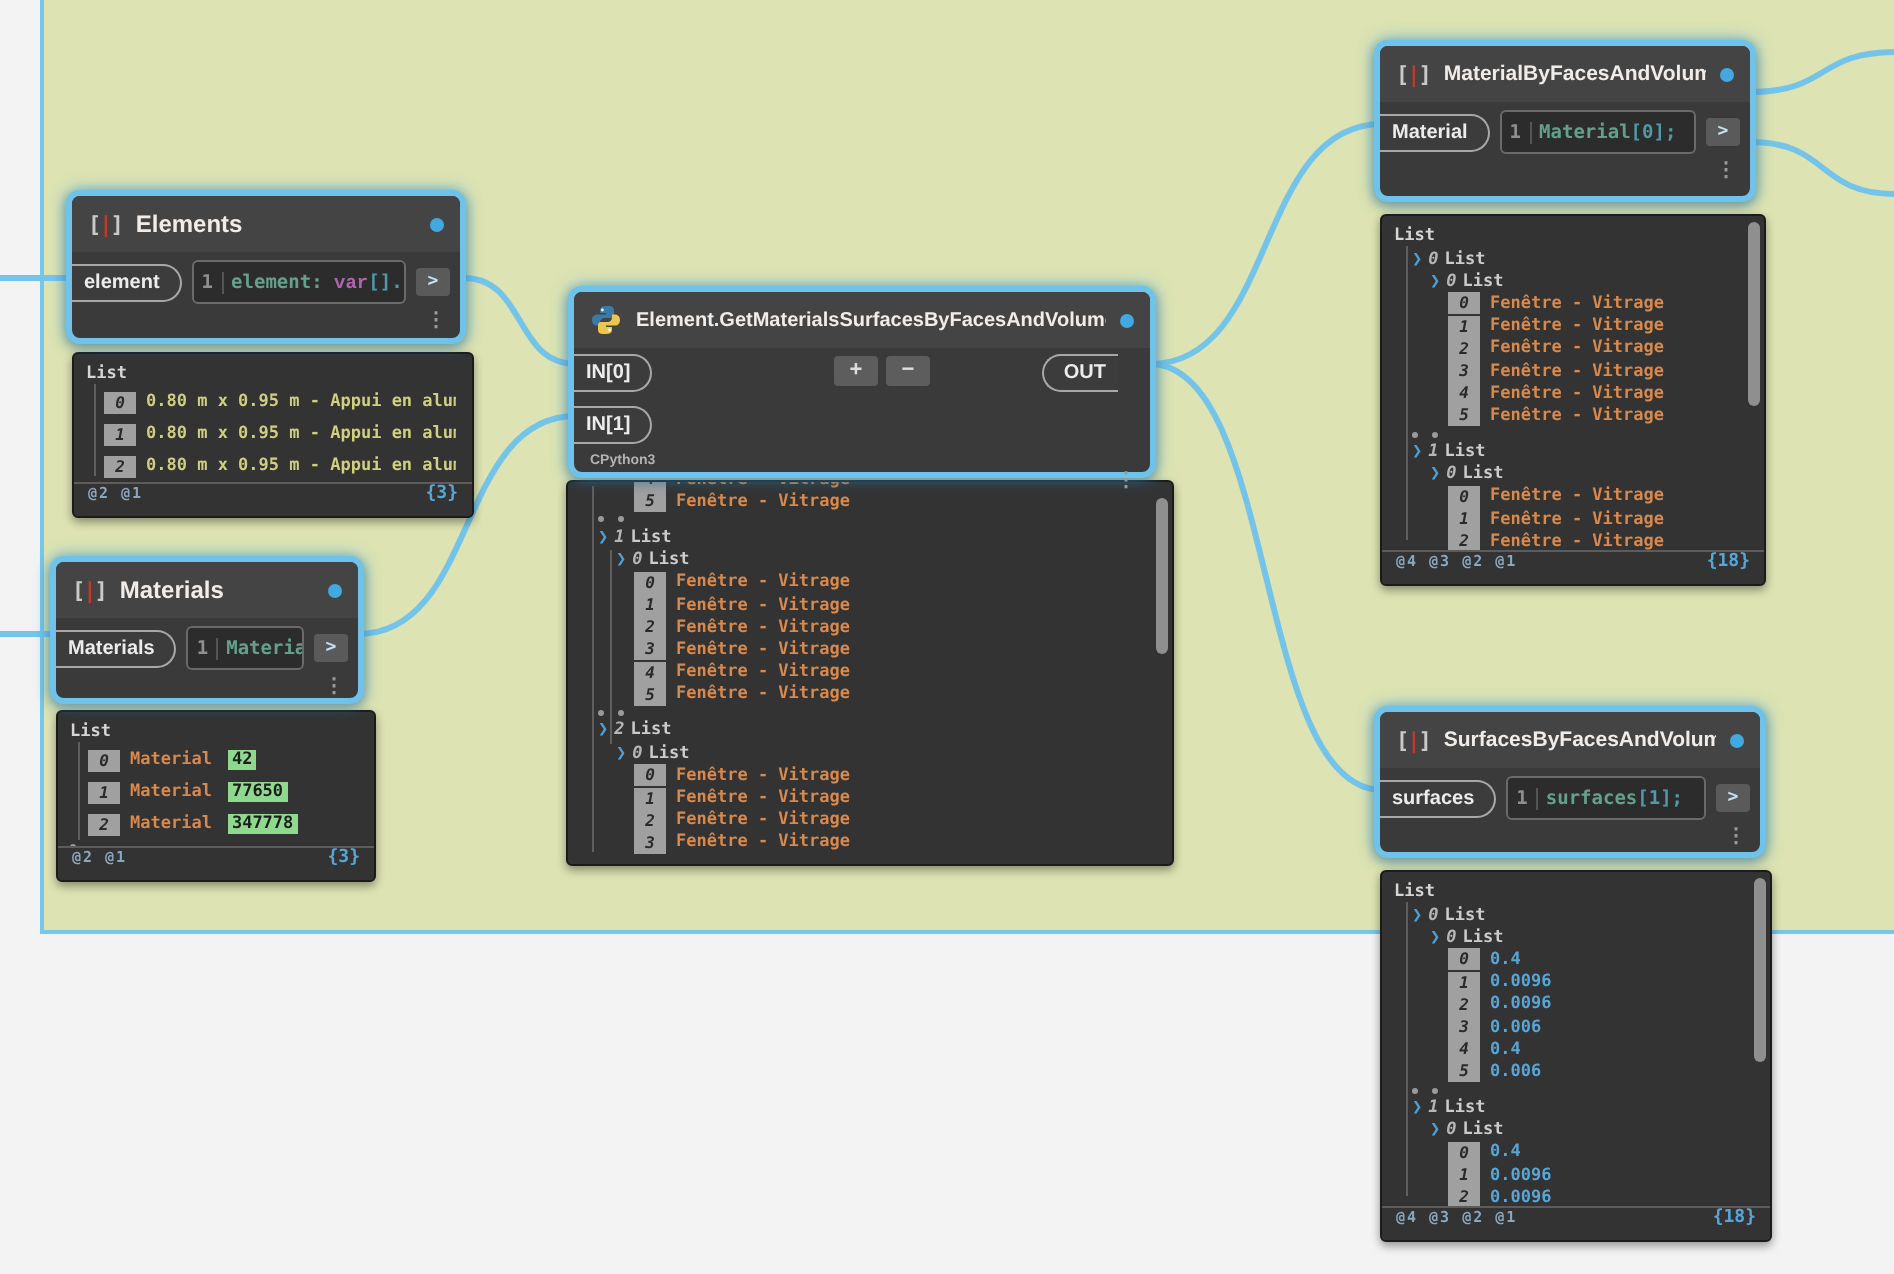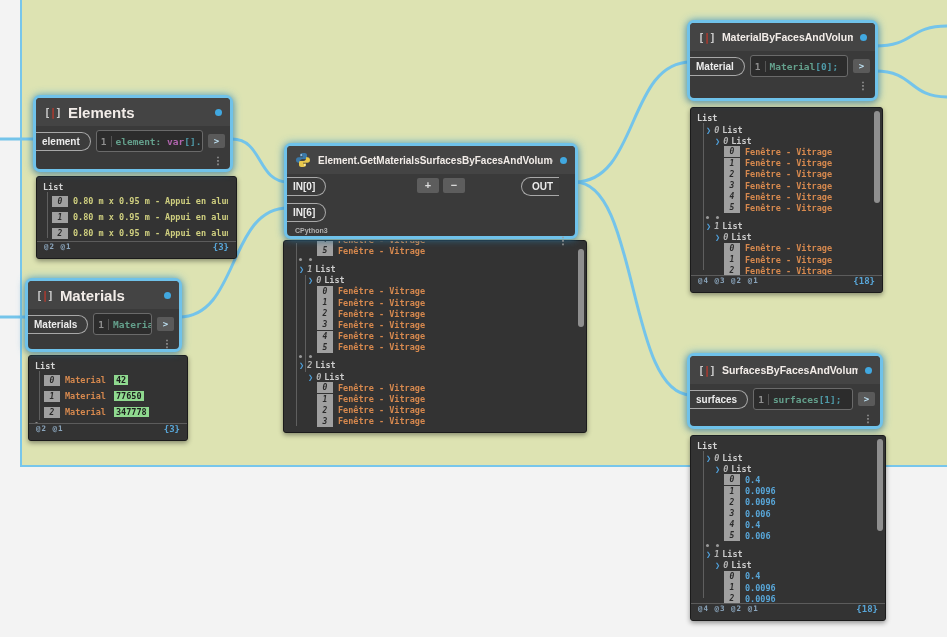--- a/index.html
+++ b/index.html
@@ -8,40 +8,40 @@
   
   .group{position:absolute;left:20px;top:-10px;width:985px;height:477px;background:#dde3b2;border:2px solid #77c6eb;box-sizing:border-box;z-index:0;}
 
   
   #wires{position:absolute;left:0;top:0;z-index:1;}
 
   
   .node{position:absolute;z-index:3;background:#3a3a3a;border:3px solid #6fc2ea;border-radius:7px;box-sizing:border-box;
         box-shadow:0 0 8px rgba(70,170,225,.8),0 2px 6px rgba(0,0,0,.35);}
   .nhead{display:flex;align-items:center;height:28px;background:#444444;border-radius:4px 4px 0 0;padding:0 8px;gap:7px;}
-  .ntitle{font-weight:bold;color:#f2ece8;font-size:15px;white-space:nowrap;overflow:hidden;flex:1;}
+  .ntitle{font-weight:bold;color:#f2ece8;font-size:12px;white-space:nowrap;overflow:hidden;flex:1;}
   .ntitle.small{font-size:10.5px;}
   .ntitle.tiny{font-size:10px;}
   .pdot{width:7px;height:7px;border-radius:50%;background:#41a8e0;flex:none;}
   .cbicon{font:bold 11px "DejaVu Sans Mono",monospace;color:#c9c9c9;flex:none;letter-spacing:-1px;}
   .cbicon b{color:#c0392b;font-style:normal;}
   .cbicon i{font-style:normal;}
   .nbody{display:flex;align-items:center;height:30px;padding:0 5px 0 0;gap:5px;}
   .nfoot{position:relative;height:15px;border-radius:0 0 4px 4px;}
   .menu{position:absolute;right:7px;top:-2px;color:#9a9a9a;font-size:10px;font-weight:bold;line-height:14px;}
 
   .pill{background:#3c3c3c;border:1px solid #a8a8a8;color:#ececec;font-weight:bold;font-size:10px;
         padding:3px 10px 3px 6px;white-space:nowrap;flex:none;}
   .pill-in{border-left:none;border-radius:0 10px 10px 0;}
   .pill-out{border-right:none;border-radius:10px 0 0 10px;padding:3px 6px 3px 10px;}
 
   .codebox{flex:1;display:flex;align-items:center;background:#2c2c2c;border:1px solid #6a6a6a;border-radius:3px;
            height:20px;font:bold 9.5px "DejaVu Sans Mono",monospace;overflow:hidden;white-space:pre;}
   .lnum{color:#8f8f8f;padding:0 4px;border-right:1px solid #555;margin-right:4px;}
-  .c-id{color:#64a08c;} .c-kw{color:#b164ae;} .c-pn{color:#4e9aa8;}
+  .c-id{color:#64a08c;} .c-kw{color:#b164ae;font-family:Liberation Mono, monospace;} .c-pn{color:#4e9aa8;}
   .runbtn{flex:none;width:17px;height:14px;background:#5a5a5a;border-radius:2px;color:#bfe3f5;
           font:bold 9px/14px "DejaVu Sans Mono",monospace;text-align:center;}
 
   
   .pybody{position:relative;height:62px;}
   .pill-abs{position:absolute;}
   .pm{position:absolute;display:flex;gap:4px;}
   .pmbtn{width:22px;height:15px;background:#5d5d5d;color:#dddddd;border-radius:2px;text-align:center;
          font:bold 11px/14px "Liberation Sans",sans-serif;}
   .engine{position:absolute;left:8px;bottom:2px;color:#b2b2b2;font:bold 7px "Liberation Sans",sans-serif;}
@@ -185,21 +185,21 @@
         <path d="M8 1C6 1 5 1.8 5 3v1.5h3v.7H3.5C2 5.2 1 6.3 1 8s1 2.8 2.5 2.8H5V9.3C5 8.1 6 7 7.3 7h3.2c1 0 1.5-.7 1.5-1.6V3c0-1.2-1-2-2.2-2H8z" fill="#3b79a8"></path>
         <path d="M8 15c2 0 3-.8 3-2v-1.5H8v-.7h4.5c1.5 0 2.5-1.1 2.5-2.8S14 5.2 12.5 5.2H11v1.5C11 7.9 10 9 8.7 9H5.5C4.5 9 4 9.7 4 10.6V13c0 1.2 1 2 2.2 2H8z" fill="#e9c84b"></path>
         <circle cx="6.2" cy="3" r="0.7" fill="#ffffff"></circle>
           <circle cx="9.8" cy="13" r="0.7" fill="#ffffff"></circle>
       </svg>
       <span class="ntitle tiny">Element.GetMaterialsSurfacesByFacesAndVolumes</span>
       <span class="pdot"></span>
     </div>
     <div class="pybody">
       <span class="pill pill-in pill-abs" style="left:0;top:3px;">IN[0]</span>
-      <span class="pill pill-in pill-abs" style="left:0;top:29px;">IN[6]</span>
+      <span class="pill pill-in pill-abs" style="left:0;top:29px;">IN[1]</span>
       <span class="pm" style="left:130px;top:4px;">
         <span class="pmbtn">+</span>
         <span class="pmbtn">−</span>
       </span>
       <span class="pill pill-out pill-abs" style="right:16px;top:3px;">OUT</span>
       <span class="engine">CPython3</span>
     </div>
     <div class="nfoot">
       <span class="menu">⋮</span>
     </div>

